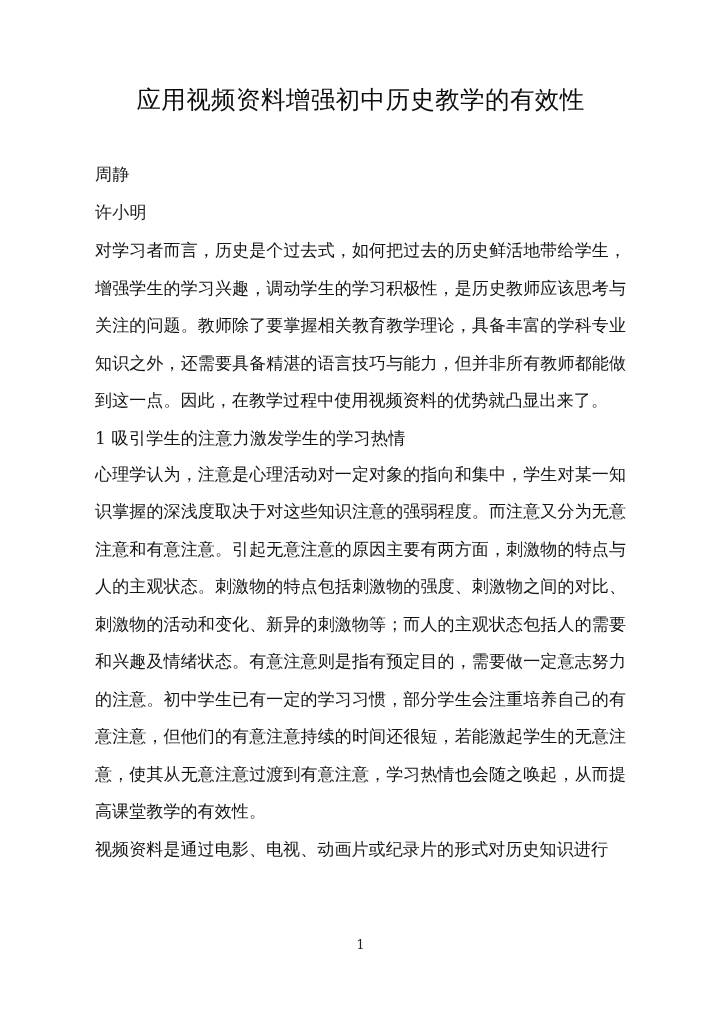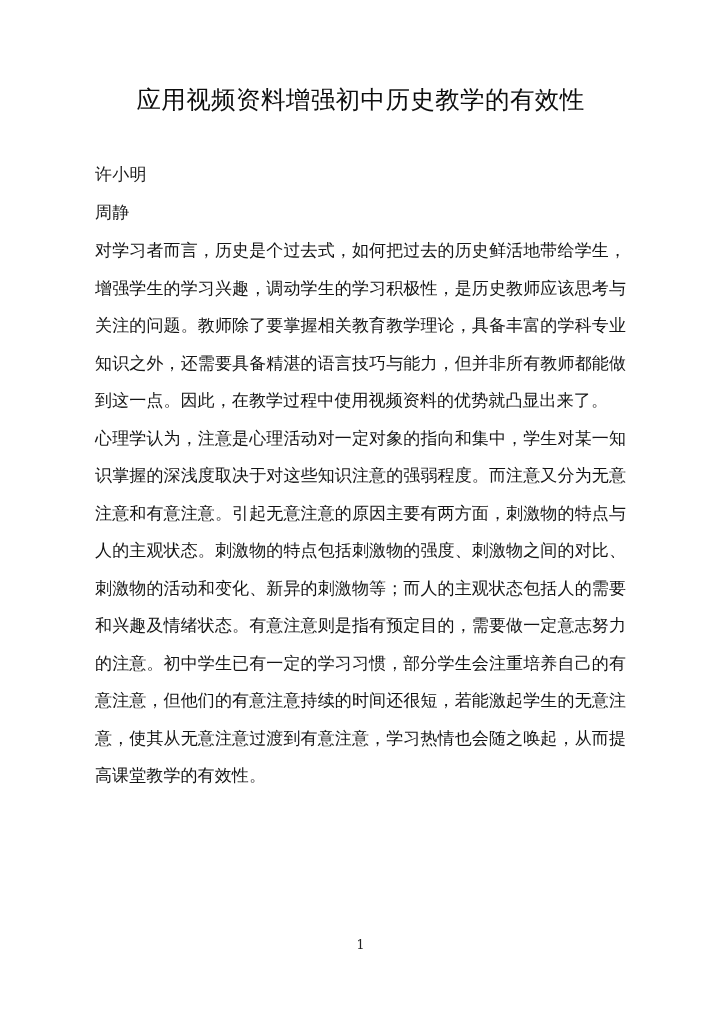--- a/index.html
+++ b/index.html
@@ -90,29 +90,31 @@
 </head>
 <body>
 
 <div class="page">
 
   <div class="content">
 
     <h1 class="doc-title">应用视频资料增强初中历史教学的有效性</h1>
 
     <div class="authors">
+      <div class="author-line">周静</div>
       <div class="author-line">许小明</div>
-      <div class="author-line">周静</div>
     </div>
 
     <div class="body-block">
       <p class="para">对学习者而言，历史是个过去式，如何把过去的历史鲜活地带给学生，增强学生的学习兴趣，调动学生的学习积极性，是历史教师应该思考与关注的问题。教师除了要掌握相关教育教学理论，具备丰富的学科专业知识之外，还需要具备精湛的语言技巧与能力，但并非所有教师都能做到这一点。因此，在教学过程中使用视频资料的优势就凸显出来了。</p>
 
+      <p class="heading-para">1 吸引学生的注意力激发学生的学习热情</p>
 
       <p class="para">心理学认为，注意是心理活动对一定对象的指向和集中，学生对某一知识掌握的深浅度取决于对这些知识注意的强弱程度。而注意又分为无意注意和有意注意。引起无意注意的原因主要有两方面，刺激物的特点与人的主观状态。刺激物的特点包括刺激物的强度、刺激物之间的对比、刺激物的活动和变化、新异的刺激物等；而人的主观状态包括人的需要和兴趣及情绪状态。有意注意则是指有预定目的，需要做一定意志努力的注意。初中学生已有一定的学习习惯，部分学生会注重培养自己的有意注意，但他们的有意注意持续的时间还很短，若能激起学生的无意注意，使其从无意注意过渡到有意注意，学习热情也会随之唤起，从而提高课堂教学的有效性。</p>
 
+      <p class="para">视频资料是通过电影、电视、动画片或纪录片的形式对历史知识进行</p>
     </div>
 
   </div>
 
   <div class="page-number">1</div>
 
 </div>
 
 </body></html>

